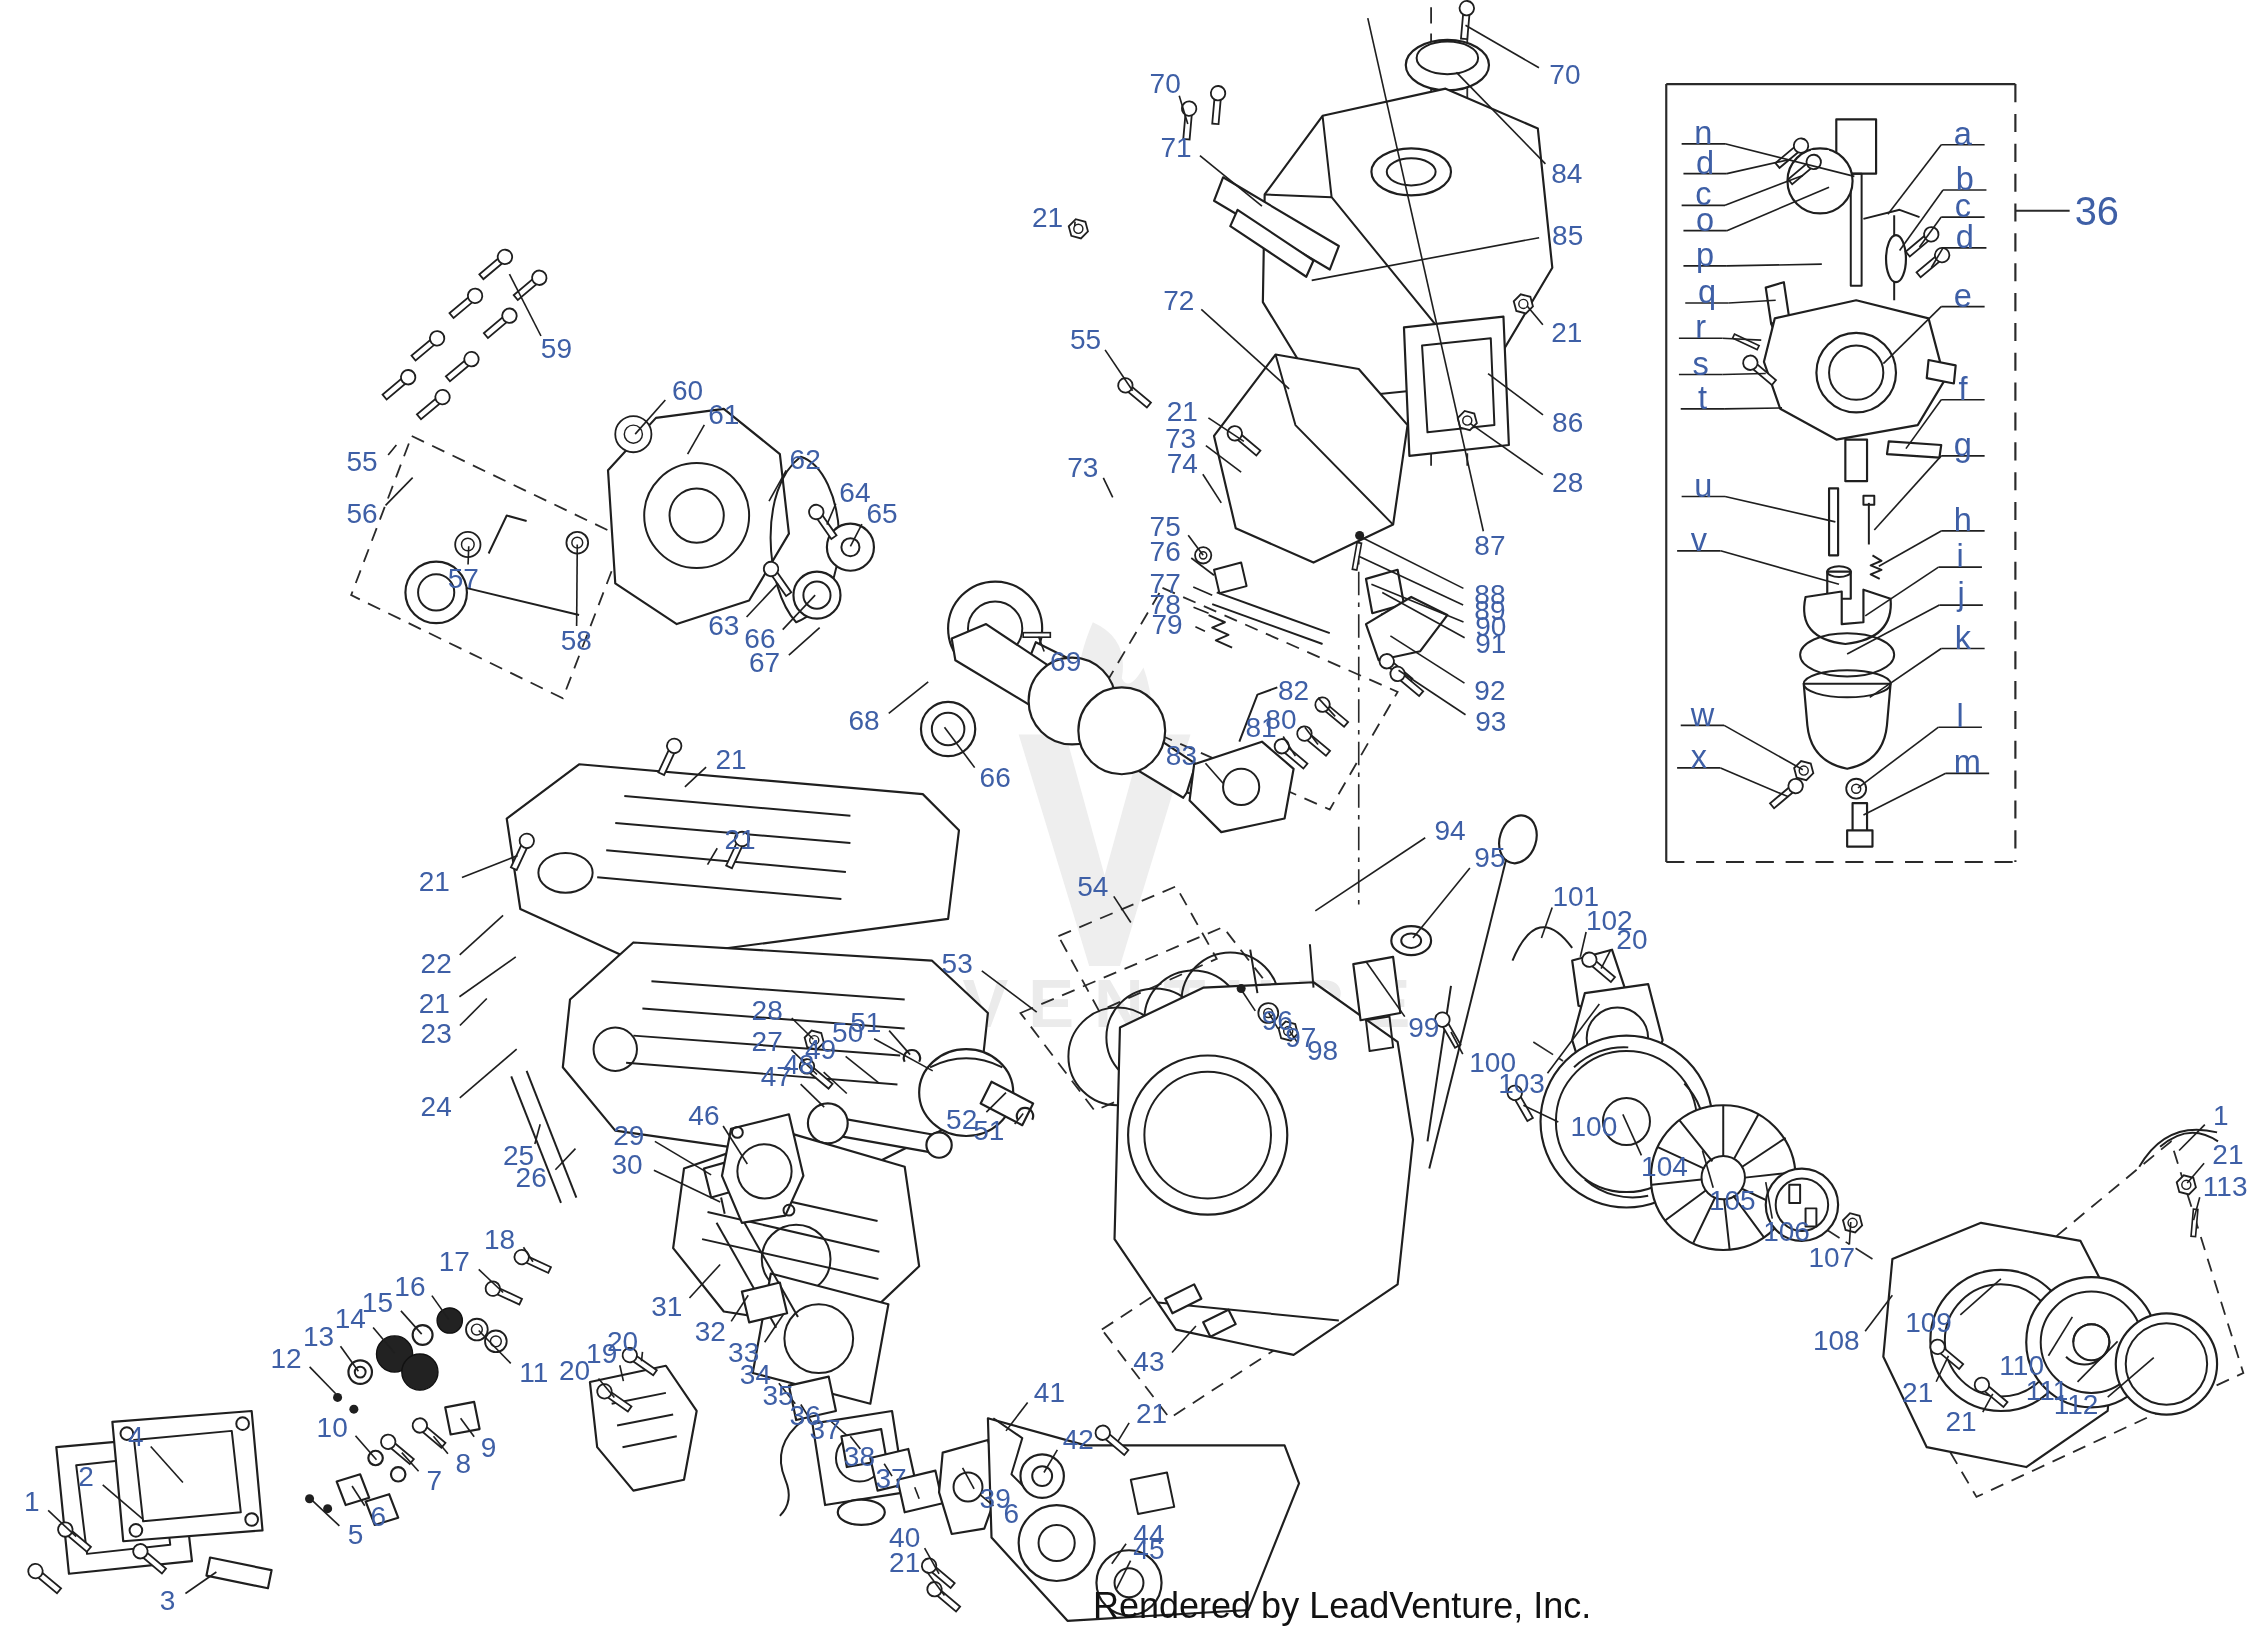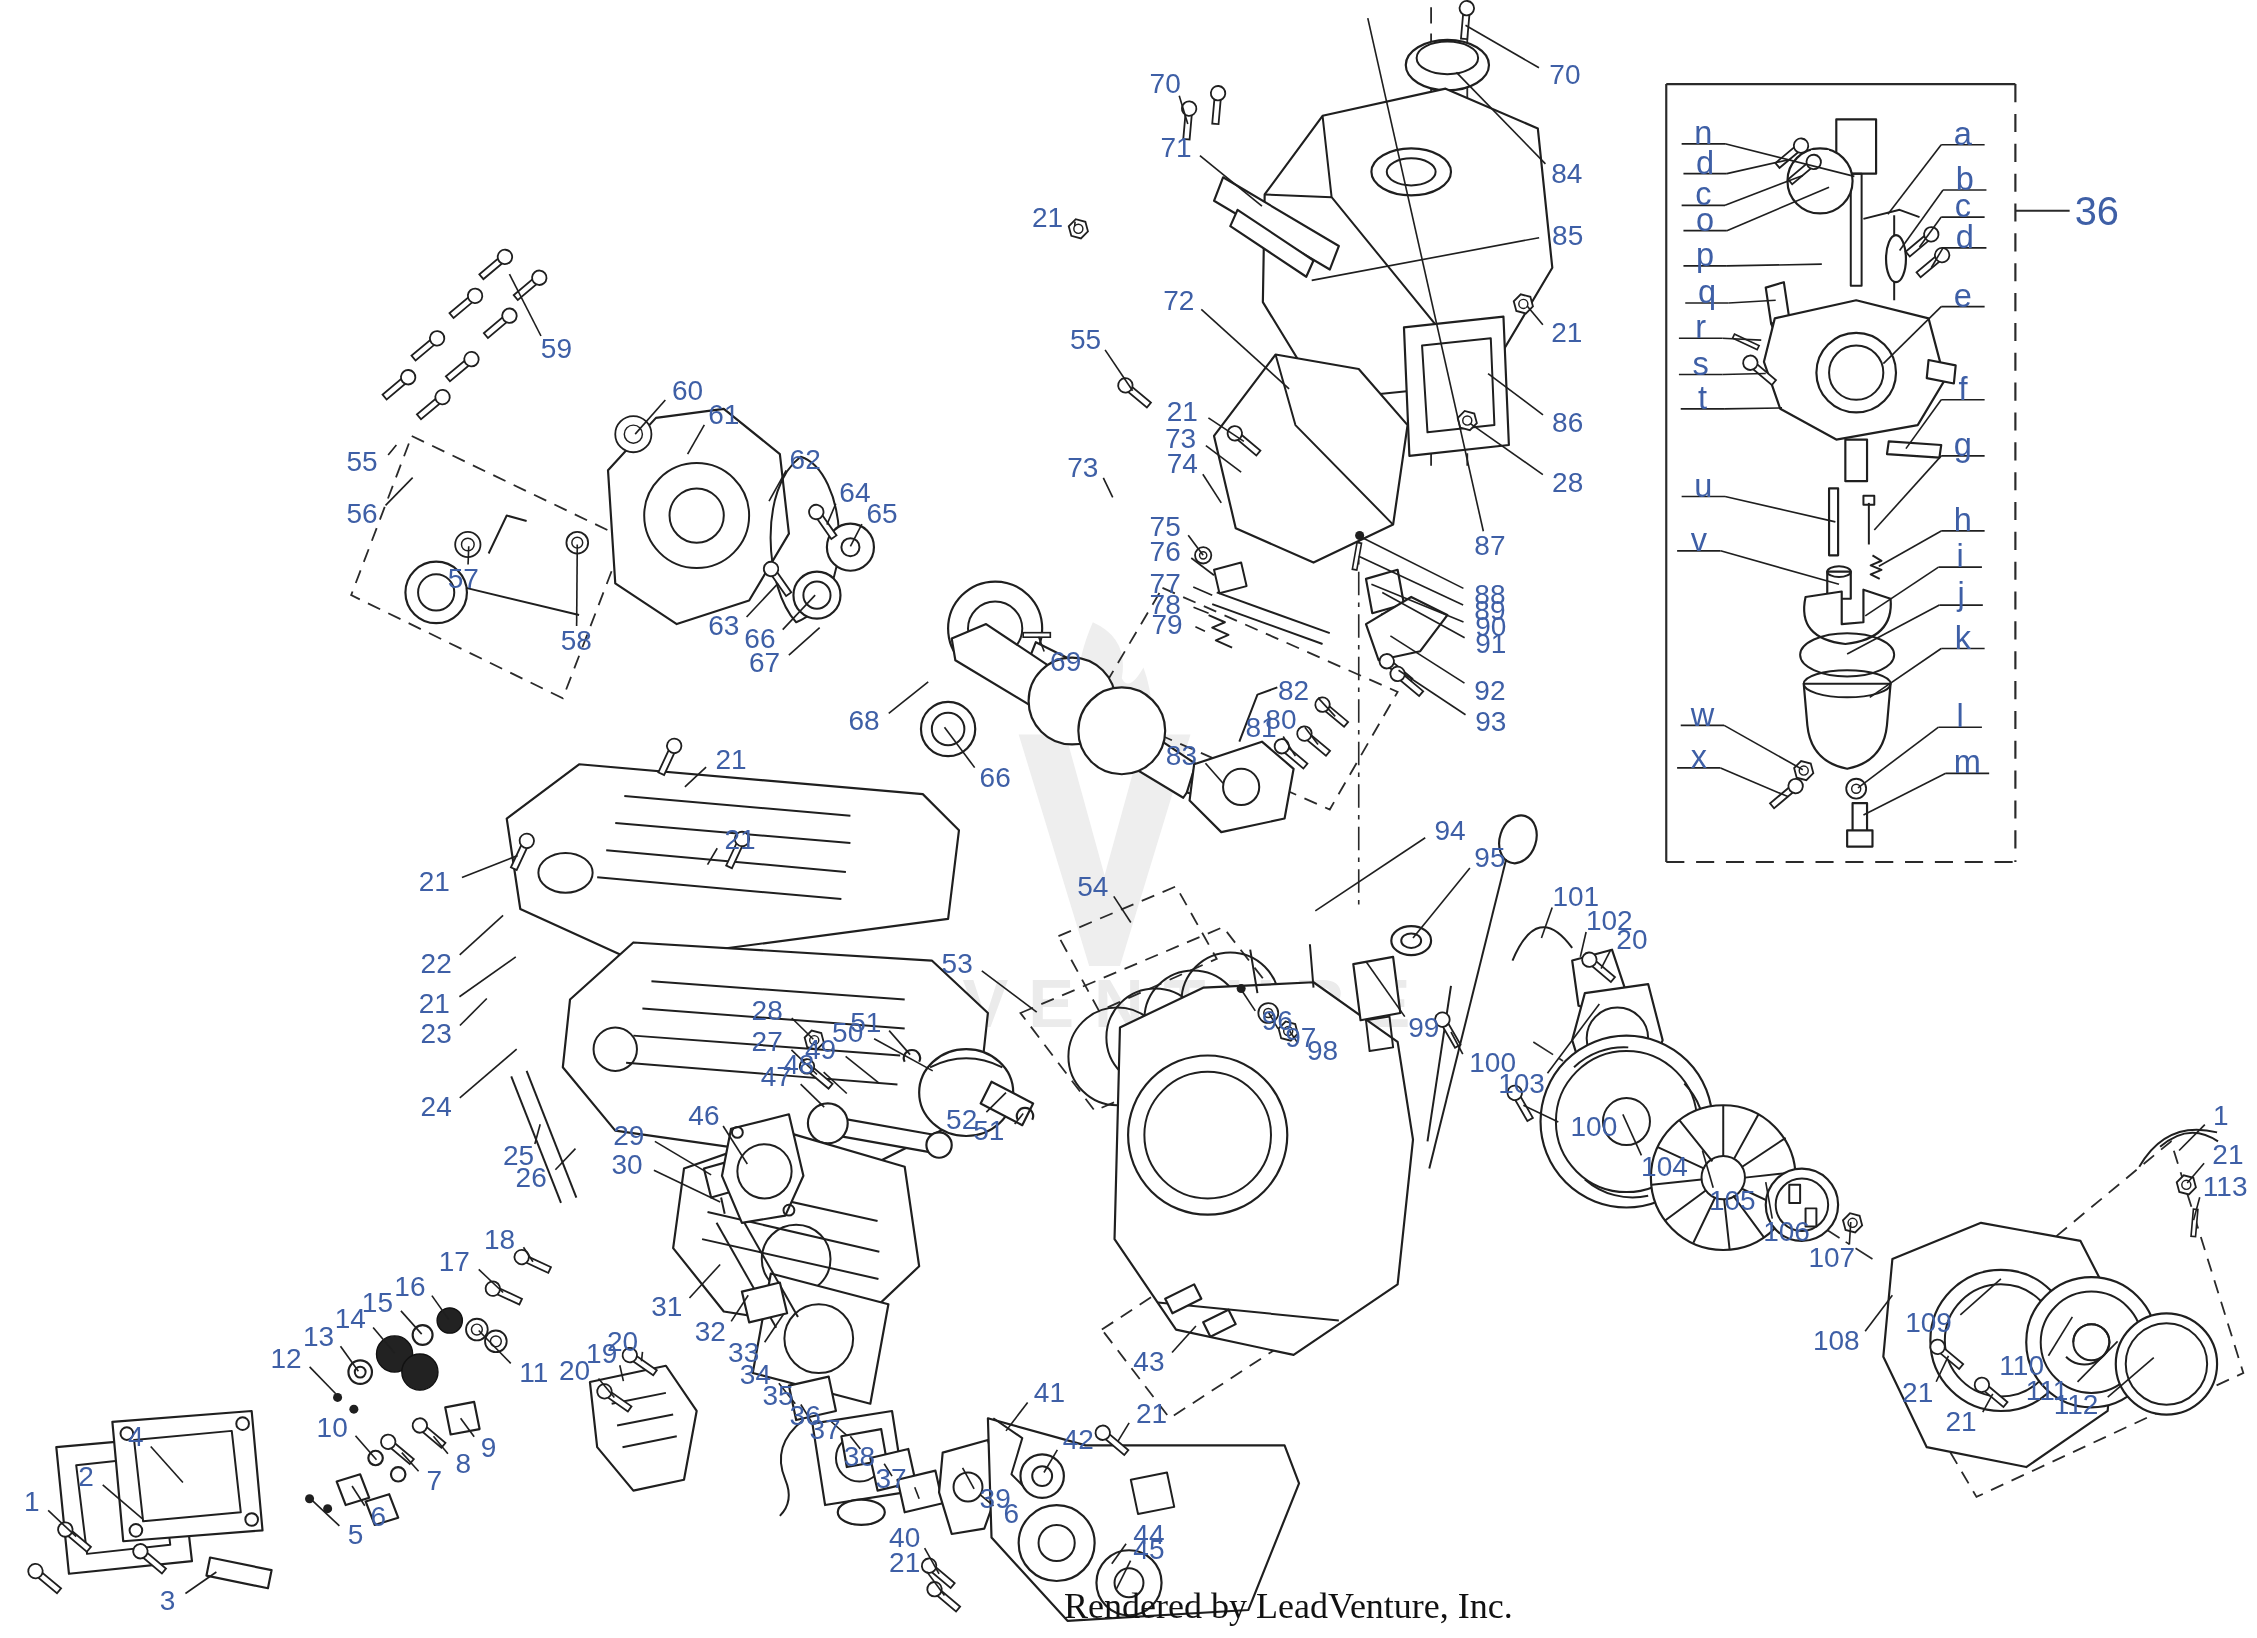--- a/index.html
+++ b/index.html
@@ -5,22 +5,22 @@
   html,body{margin:0;padding:0;background:#888;}
   #stage{position:relative;width:2258px;height:1638px;background:#ffffff;overflow:hidden;
          font-family:"Liberation Sans",sans-serif;}
   #diagram{position:absolute;left:0;top:0;}
   .part{fill:#ffffff;stroke:#1f1f1f;stroke-width:2.4;stroke-linejoin:round;}
   .part2{fill:none;stroke:#1f1f1f;stroke-width:2.2;stroke-linejoin:round;}
   .dark{fill:#222;stroke:#111;stroke-width:1.5;}
   .dashbox{fill:none;stroke:#2a2a2a;stroke-width:2;stroke-dasharray:15 10;}
   .axis{fill:none;stroke:#2a2a2a;stroke-width:1.8;stroke-dasharray:26 8 5 8;}
   .vdash{fill:none;stroke:#2a2a2a;stroke-width:2;stroke-dasharray:18 11;}
-  #footer{position:absolute;left:1064px;top:1585px;font-size:36px;color:#111;
-          font-family:Liberation Serif, serif;white-space:nowrap;}
+  #footer{position:absolute;left:1093px;top:1585px;font-size:36px;color:#111;
+          font-family:Liberation Sans, sans-serif;white-space:nowrap;}
 </style>
 </head>
 <body>
 
 <div id="stage">
 <svg id="diagram" width="2258" height="1638" viewBox="0 0 2496 1811">
 
   <g>
     <path d="M1208,688 q-34,78 4,122 q16,-28 6,-60 q40,50 12,104 q62,-38 34,-116 q-16,28 -24,12 q8,-44 -32,-62 Z" fill="#eeeeee"></path>
     <path d="M1126,812 L1204,1068 L1238,1068 L1316,812 L1264,812 L1221,968 L1178,812 Z" fill="#eeeeee"></path>

